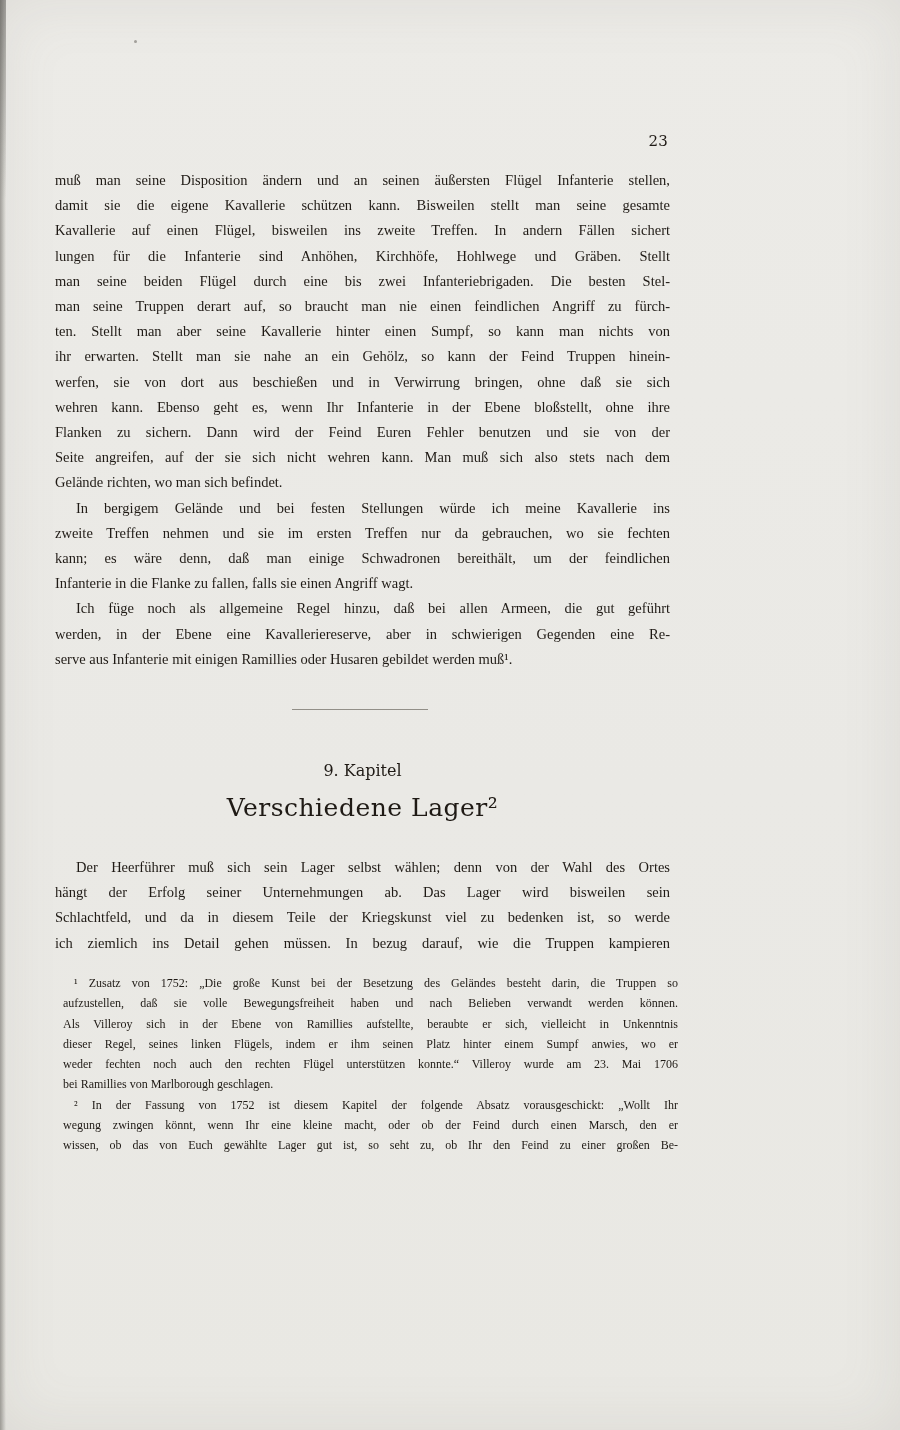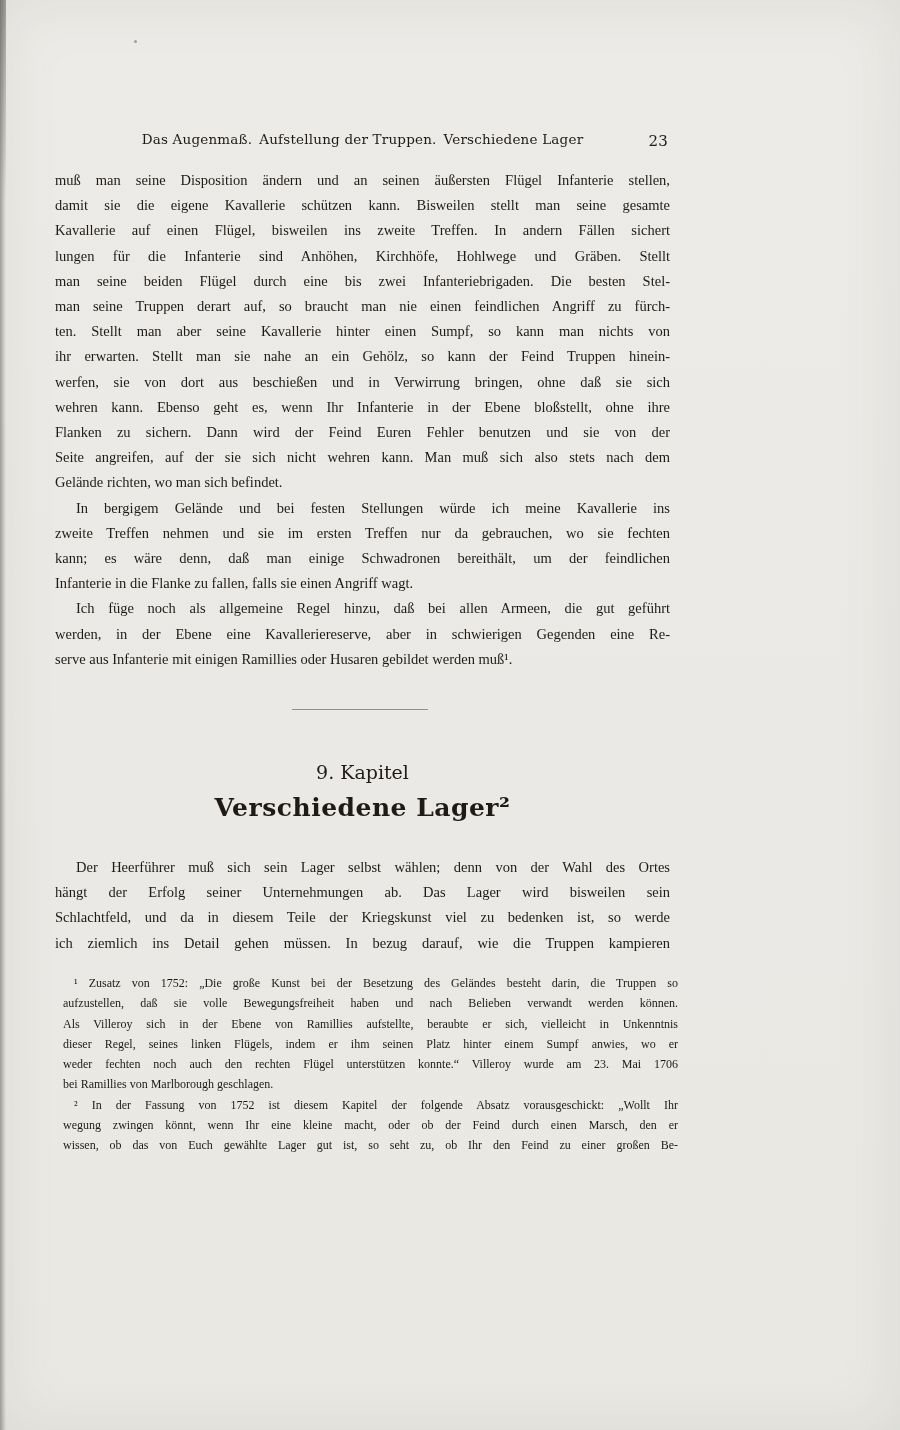--- a/index.html
+++ b/index.html
@@ -76,41 +76,40 @@
     position: absolute;
     left: 292px; top: 709px;
     width: 136px; height: 1px;
     background: #928f88;
   }
   .kicker {
     position: absolute;
     left: 55px; top: 761px;
     width: 615px;
     text-align: center;
-    font-size: 19px;
+    font-size: 16px;
   }
   .chapter-title {
     position: absolute;
     left: 55px; top: 793px;
     width: 615px;
     text-align: center;
     font-size: 25px;
-    font-weight: bold;
+    font-weight: normal;
     letter-spacing: 0.5px;
   }
 </style>
 </head>
 <body>
 
 <div class="page">
   <div class="edge-left"></div>
   <div class="speck"></div>
 
   <div class="running-header">
-    <span class="rh-title">Das Augenmaß. Aufstellung der Truppen. Verschiedene Lager</span>
     <span class="rh-page">23</span>
   </div>
 
   <div class="textblock body-text">
       <div class="para">
         <div class="line">muß man seine Disposition ändern und an seinen äußersten Flügel Infanterie stellen,</div>
         <div class="line">damit sie die eigene Kavallerie schützen kann. Bisweilen stellt man seine gesamte</div>
         <div class="line">Kavallerie auf einen Flügel, bisweilen ins zweite Treffen. In andern Fällen sichert</div>
         <div class="line">lungen für die Infanterie sind Anhöhen, Kirchhöfe, Hohlwege und Gräben. Stellt</div>
         <div class="line">man seine beiden Flügel durch eine bis zwei Infanteriebrigaden. Die besten Stel-</div>

